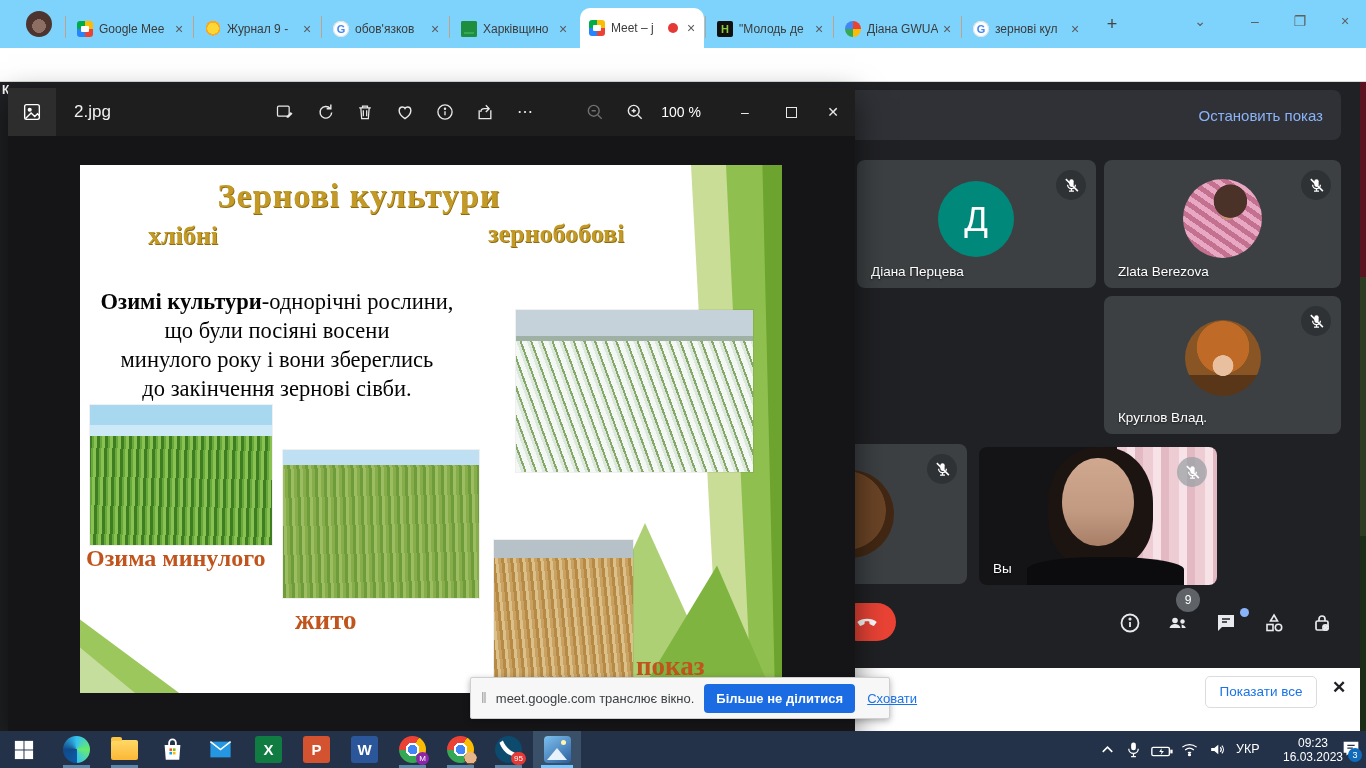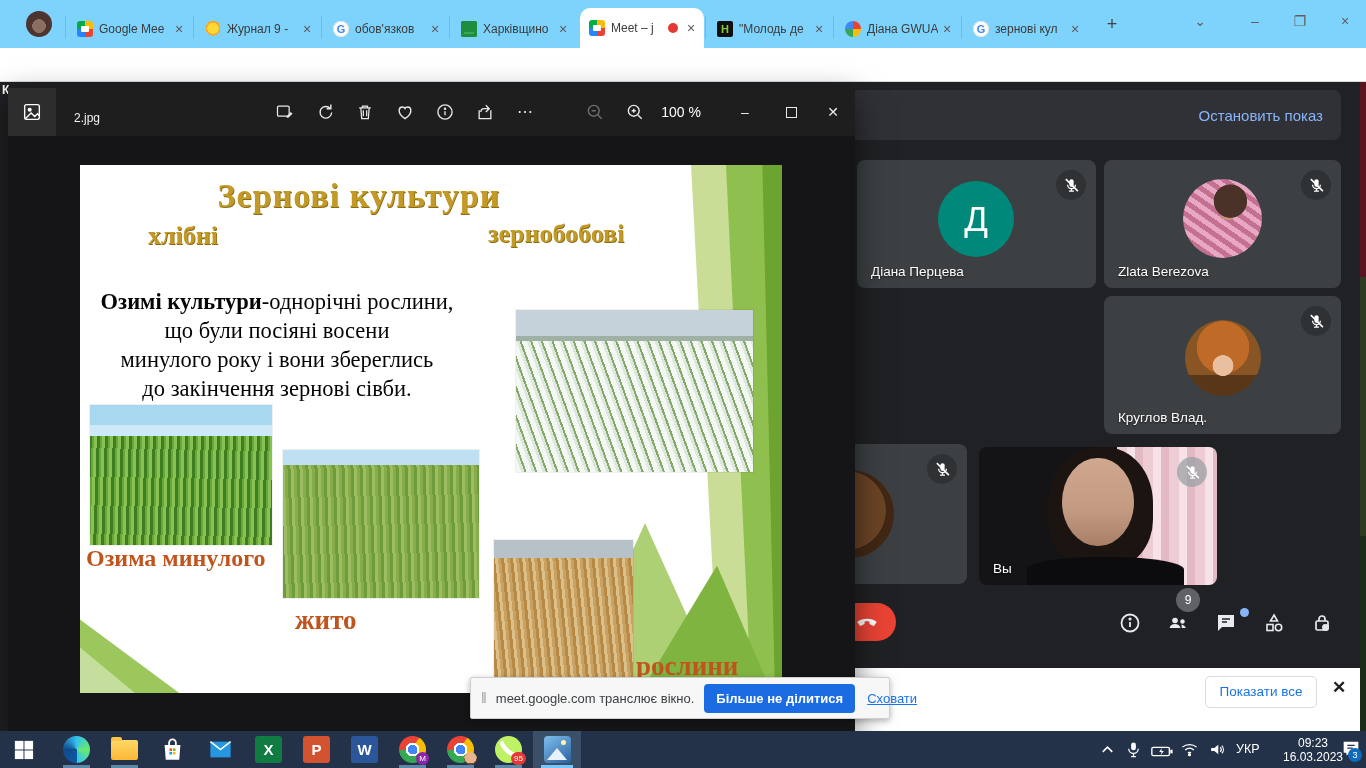--- a/index.html
+++ b/index.html
@@ -91,21 +91,21 @@
   #strip-x { position:absolute; left:477px; top:9px; font-size:17px; color:#202124; font-weight:bold; }
 
   #wallsliver { position:absolute; left:1360px; top:82px; width:6px; height:649px;
       background:linear-gradient(180deg,#5a1420 0 30%, #2e3b21 30% 70%, #1c2c16 70%); }
 
   
   #photowin { position:absolute; left:8px; top:88px; width:847px; height:643px; background:#151517;
       box-shadow:0 10px 30px rgba(0,0,0,.55); }
   #ptitle { position:absolute; left:0; top:0; width:847px; height:48px; background:#1e1e1e; }
   #piconbox { position:absolute; left:0; top:0; width:48px; height:48px; background:#2d2d2d; display:flex; align-items:center; justify-content:center; }
-  #pfname { position:absolute; left:66px; top:6px; line-height:48px; color:#f1f1f1; font-size:12px; }
+  #pfname { position:absolute; left:66px; top:0; line-height:48px; color:#f1f1f1; font-size:17px; }
   .pt { position:absolute; top:14px; width:20px; height:20px; }
   .pt svg { width:20px; height:20px; }
   #pzoomtxt { position:absolute; left:648px; top:0; width:50px; line-height:48px; color:#fff; font-size:14px; text-align:center; }
   .pwc { position:absolute; top:0; width:30px; height:48px; color:#e8e8e8; font-size:14px; text-align:center; line-height:48px; }
   #pmaxbox { position:absolute; left:778px; top:19px; width:11px; height:11px; border:1.3px solid #e8e8e8; }
 
   
   #slide { position:absolute; left:72px; top:77px; width:702px; height:528px; background:#fff; overflow:hidden;
       font-family:"Liberation Serif", serif; }
   .dec { position:absolute; z-index:1; }
@@ -157,21 +157,21 @@
   .cbadge { position:absolute; width:13px; height:13px; border-radius:50%; font-size:8px; color:#fff; text-align:center; line-height:13px; }
   .ic-chrome { border-radius:50%; background:
       radial-gradient(circle at 50% 50%, #4285f4 0 5px, #fff 5px 7px, transparent 7px),
       conic-gradient(from -90deg, #ea4335 0 33%, #fbbc05 33% 62%, #34a853 62% 100%); }
   .ic-edge { border-radius:50%; background:conic-gradient(from 180deg, #0c59a4, #114a8b 25%, #35c1f1 50%, #66eb6e 75%, #35c1f1); }
   .ic-folder { margin-top:4px; height:20px; border-radius:2px; background:linear-gradient(180deg,#ffd968,#fcb735); position:relative; }
   .ic-folder::before { content:""; position:absolute; left:0; top:-3px; width:11px; height:4px; background:#fcc545; border-radius:2px 2px 0 0; }
   .ic-photos { border-radius:4px; background:linear-gradient(145deg,#7ec0ee,#2b5f9e); position:relative; overflow:hidden; }
   .ic-photos::before { content:""; position:absolute; left:3px; bottom:3px; border-left:10px solid transparent; border-right:10px solid transparent; border-bottom:12px solid #e8f2fb; }
   .ic-photos::after { content:""; position:absolute; right:5px; top:4px; width:5px; height:5px; border-radius:50%; background:#fff3b0; }
-  .ic-viber { border-radius:50%; background:#bef264; display:flex; align-items:center; justify-content:center; }
+  .ic-viber { border-radius:50%; background:#0c4a6e; display:flex; align-items:center; justify-content:center; }
   .trayic { position:absolute; top:9px; width:19px; height:19px; }
   #lang { position:absolute; left:1236px; top:11px; font-size:12.5px; color:#fff; }
   #clock { position:absolute; left:1278px; top:5px; width:70px; font-size:12px; color:#fff; text-align:center; line-height:14px; }
   #notif-badge { position:absolute; left:1348px; top:17px; width:14px; height:14px; border-radius:50%; background:#0f6cbd;
       color:#fff; font-size:9px; text-align:center; line-height:14px; }
 </style>
 </head>
 <body>
 
 <div id="screen">
@@ -471,21 +471,21 @@
         <div>до закінчення зернові сівби.</div>
       </div>
 
       <div class="ph" id="ph-wheat"></div>
       <div class="ph" id="ph-rye"></div>
       <div class="ph" id="ph-snow"></div>
       <div class="ph" id="ph-barley"></div>
 
       <div class="slabel" style="left:6px;top:380px;font-size:24px">Озима минулого</div>
       <div class="slabel" style="left:215px;top:440px;font-size:27px">жито</div>
-      <div class="slabel" style="left:556px;top:486px;font-size:27px">рослини</div>
+      <div class="slabel" style="left:556px;top:486px;font-size:27px">показ</div>
     </div>
   </div>
 
   <div id="sharebar">
     <span id="dragdots">‖</span>
     <span id="sharemsg">meet.google.com транслює вікно.</span>
     <button id="stopshare-btn">Більше не ділитися</button>
     <span id="hidelink">Сховати</span>
   </div>
 

